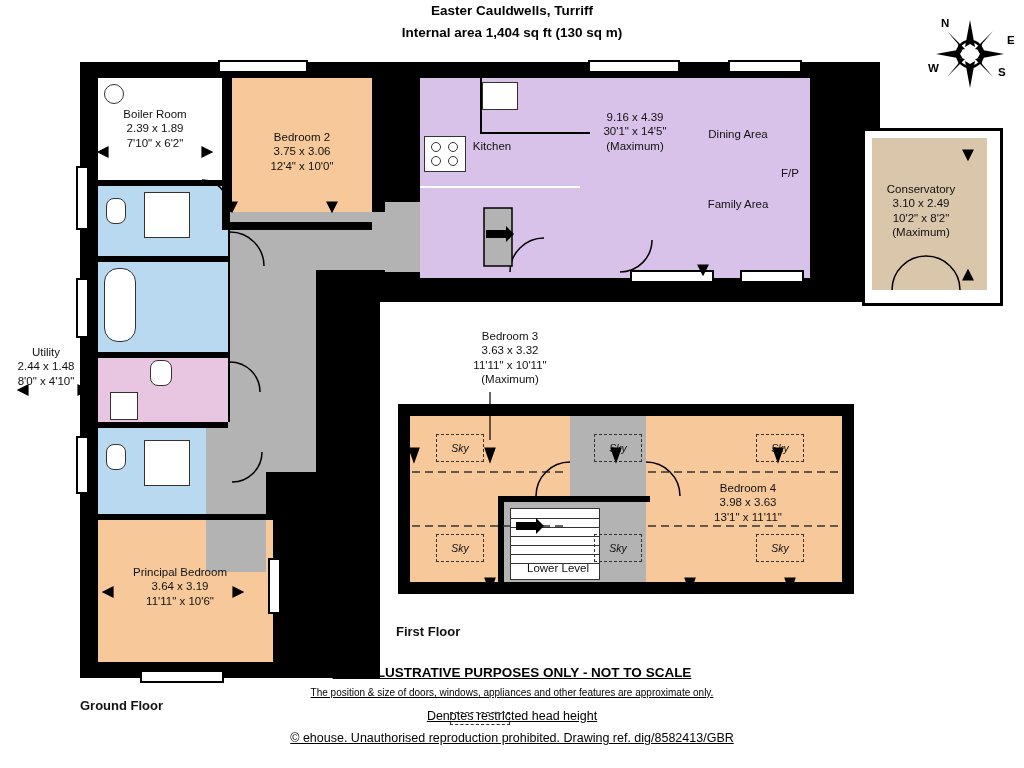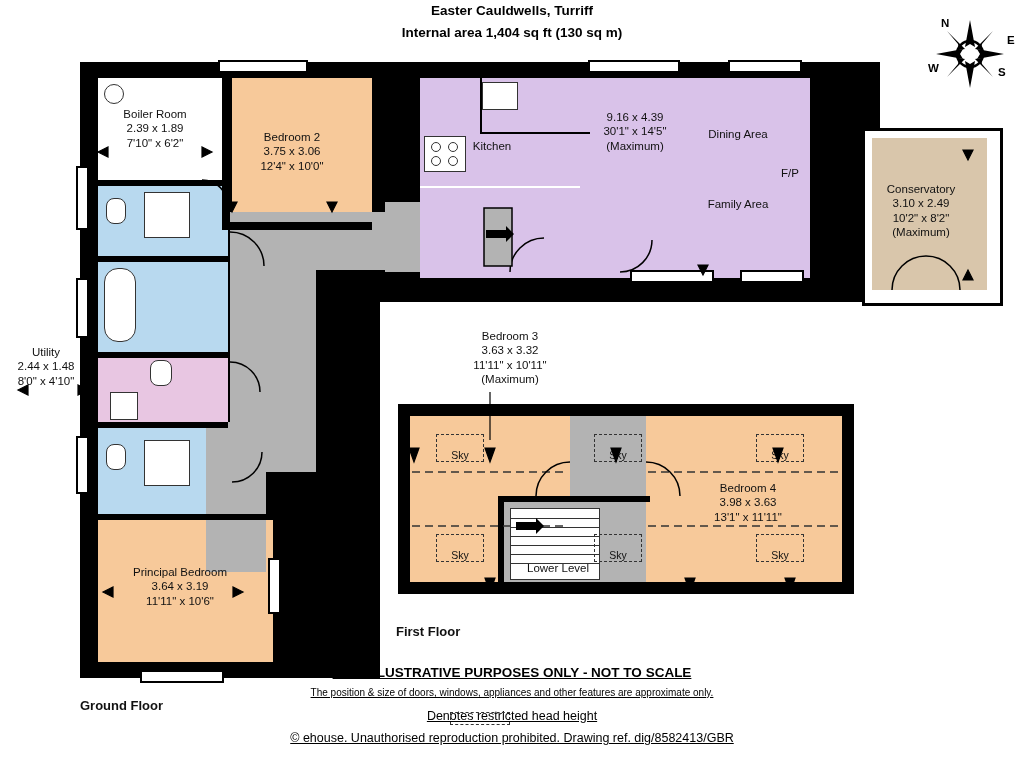--- a/index.html
+++ b/index.html
@@ -18,21 +18,21 @@
   .wall{position:absolute;background:#000;}
   .room{position:absolute;}
   .orange{background:#f7c99a;}
   .purple{background:#d9c2e9;}
   .blue{background:#b8d9ef;}
   .pink{background:#e8c6e2;}
   .grey{background:#b3b3b3;}
   .tan{background:#d9c6ab;}
   .white{background:#ffffff;}
   .thinline{position:absolute;background:#000;}
-  .sky{position:absolute;border:1.5px dashed #333;display:flex;align-items:flex-end;justify-content:center;font-size:10.5px;color:#111;background:transparent;}
+  .sky{position:absolute;border:1.5px dashed #333;display:flex;align-items:center;justify-content:center;font-size:10.5px;color:#111;background:transparent;font-style:italic;}
   .footer{position:absolute;width:100%;text-align:center;text-decoration:underline;}
   .f1{font-weight:bold;font-size:13.5px;}
   .f2{font-size:10px;}
   .f3{font-size:12.5px;}
   .compass{position:absolute;}
   .cflet{position:absolute;font-size:11.5px;font-weight:bold;}
   svg{display:block;}
 </style>
 </head>
 <body>
@@ -154,21 +154,21 @@
     <polygon points="406,168 426,168 426,164 434,172 426,180 426,176 406,176" fill="#000"></polygon>
   </svg>
 </div>
 
 <div class="lbl" style="left:100px;top:107px;width:110px;">
   <span>Boiler Room</span><br>
   <span>2.39 x 1.89</span><br>
   <span>7'10" x 6'2"</span>
 </div>
 
-<div class="lbl" style="left:232px;top:130px;width:120px;">
+<div class="lbl" style="left:242px;top:130px;width:120px;">
   <span>Bedroom 2</span><br>
   <span>3.75 x 3.06</span><br>
   <span>12'4" x 10'0"</span>
 </div>
 
 <div class="lbl" style="left:442px;top:139px;width:100px;">
   <span>Kitchen</span>
 </div>
 
 <div class="lbl" style="left:570px;top:110px;width:130px;">

